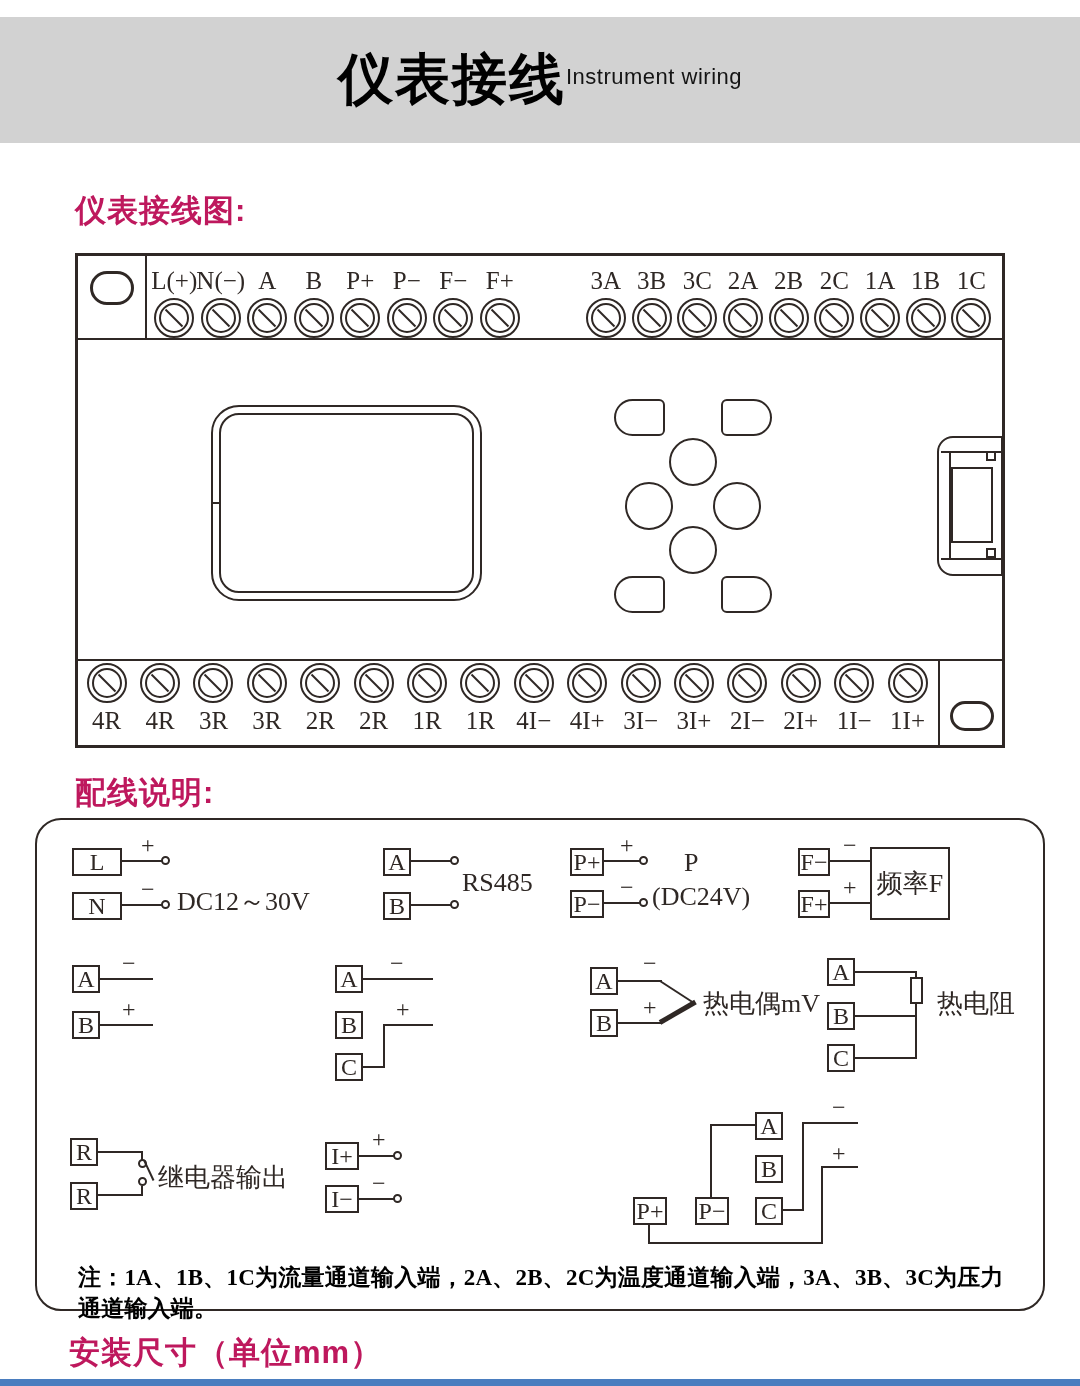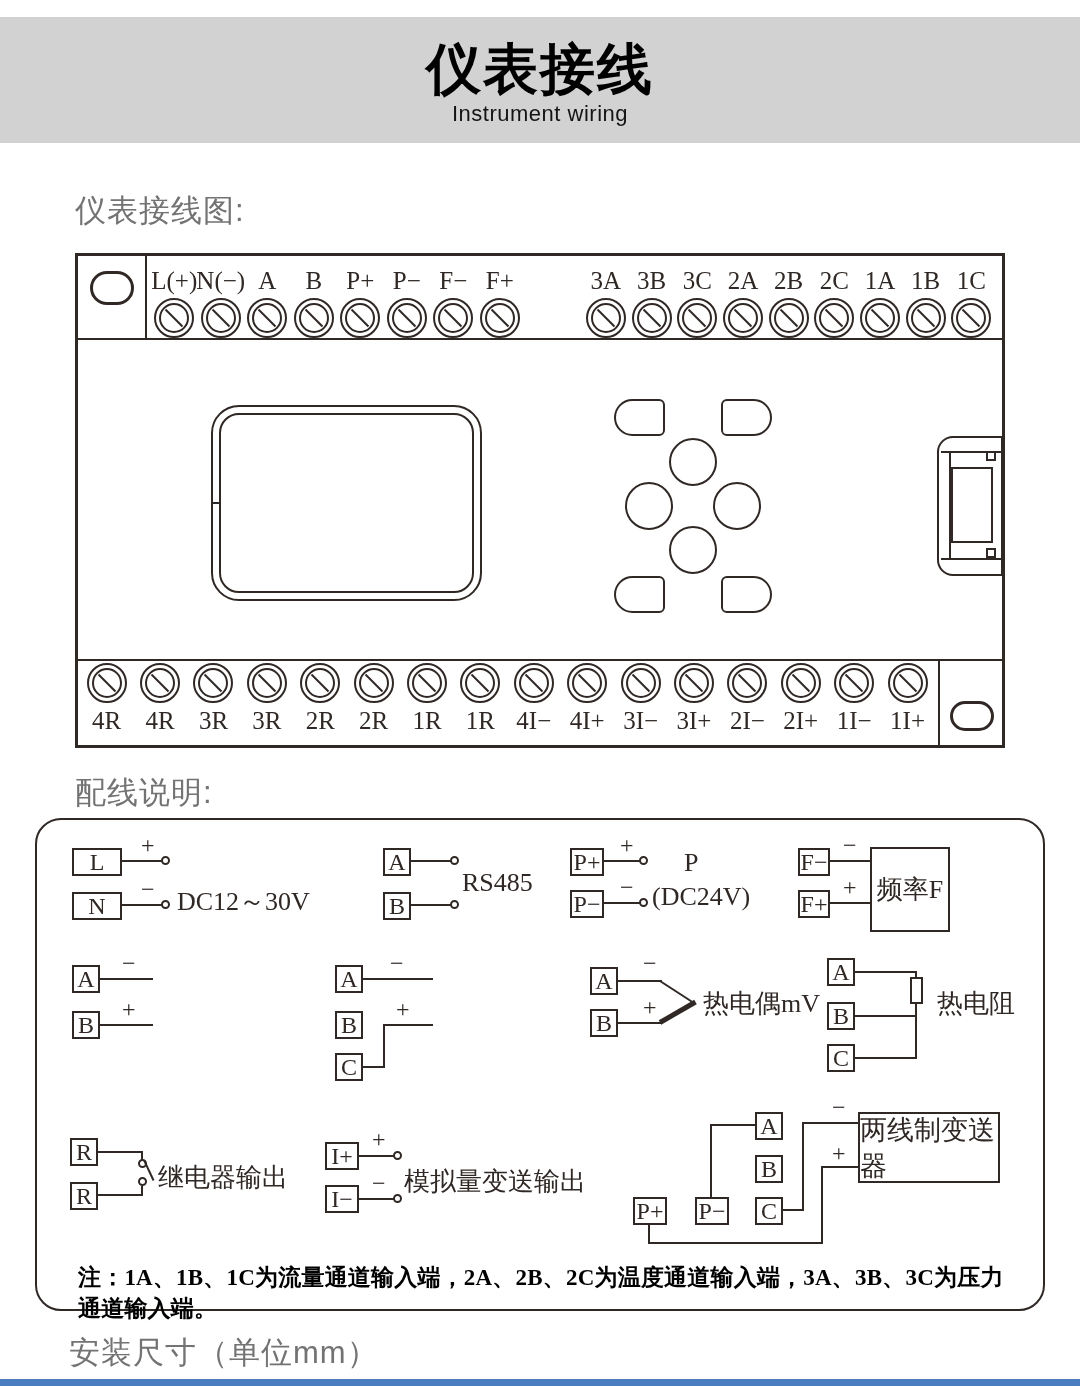--- a/index.html
+++ b/index.html
@@ -5,24 +5,24 @@
   :root{ --ink:#2f2825; --band:#d2d2d2; --accent:#4a7dbf; --bg:#ffffff; }
   *{box-sizing:border-box}
   html,body{margin:0;padding:0;background:#fff}
   .canvas{position:relative;width:1080px;height:1386px;background:var(--bg);overflow:hidden;
           font-family:"Liberation Sans",sans-serif;color:var(--ink)}
   .hline{position:absolute;height:2px;background:var(--ink)}
   .vline{position:absolute;width:2px;background:var(--ink)}
 
   
   .band{position:absolute;left:0;top:17px;width:1080px;height:126px;background:var(--band);
-        display:flex;flex-direction:column;align-items:center;justify-content:center}
+        display:flex;flex-direction:row;align-items:center;justify-content:center}
   .band h1{margin:0;font-size:55px;font-weight:bold;color:#000;letter-spacing:2px}
   .band .sub{font-size:22px;color:#141414;margin-top:-6px;letter-spacing:0.5px}
-  .sect{position:absolute;font-size:31px;font-weight:400;color:#737373;letter-spacing:1px}
+  .sect{position:absolute;font-size:31px;font-weight:700;color:#be185d;letter-spacing:1px}
 
   
   .frame{position:absolute;left:75px;top:253px;width:930px;height:495px;border:3px solid var(--ink)}
   .pill{position:absolute;border:3px solid var(--ink);background:#fff}
 
   
   .termrow{position:absolute;display:flex;align-items:flex-start}
   .tcell{display:flex;flex-direction:column;align-items:center}
   .pre{width:46.5px}.post{width:45.7px}
   #botrow .tcell{width:53.4px}
@@ -265,21 +265,21 @@
   <div class="sign" style="left:620px;top:874px">−</div>
   <div class="wlabel" style="left:684px;top:848px">P</div>
   <div class="wlabel" style="left:652px;top:882px">(DC24V)</div>
 
   <div class="tbox" style="left:798px;top:848px;width:32px;height:28px">F−</div>
   <div class="hline" style="left:830px;top:860px;width:40px"></div>
   <div class="sign" style="left:843px;top:832px">−</div>
   <div class="tbox" style="left:798px;top:890px;width:32px;height:28px">F+</div>
   <div class="hline" style="left:830px;top:902px;width:40px"></div>
   <div class="sign" style="left:843px;top:874px">+</div>
-  <div class="bigbox" style="left:870px;top:847px;width:80px;height:85px">频率F</div>
+  <div class="bigbox" style="left:870px;top:847px;width:80px;height:73px">频率F</div>
 
   <div class="tbox" style="left:72px;top:965px;width:28px;height:28px">A</div>
   <div class="hline" style="left:100px;top:978px;width:53px"></div>
   <div class="sign" style="left:122px;top:950px">−</div>
   <div class="tbox" style="left:72px;top:1011px;width:28px;height:28px">B</div>
   <div class="hline" style="left:100px;top:1024px;width:53px"></div>
   <div class="sign" style="left:122px;top:996px">+</div>
 
   <div class="tbox" style="left:335px;top:965px;width:28px;height:28px">A</div>
   <div class="hline" style="left:363px;top:978px;width:70px"></div>
@@ -323,28 +323,26 @@
   <div class="wlabel" style="left:158px;top:1160px">继电器输出</div>
 
   <div class="tbox" style="left:325px;top:1142px;width:34px;height:28px">I+</div>
   <div class="hline" style="left:359px;top:1155px;width:35px"></div>
   <div class="node" style="left:393px;top:1151px"></div>
   <div class="sign" style="left:372px;top:1126px">+</div>
   <div class="tbox" style="left:325px;top:1185px;width:34px;height:28px">I−</div>
   <div class="hline" style="left:359px;top:1198px;width:35px"></div>
   <div class="node" style="left:393px;top:1194px"></div>
   <div class="sign" style="left:372px;top:1170px">−</div>
-  <div class="wlabel" style="left:404px;top:1164px">模拟量变送输出</div>
 
   <div class="tbox" style="left:633px;top:1197px;width:34px;height:28px">P+</div>
   <div class="tbox" style="left:695px;top:1197px;width:34px;height:28px">P−</div>
   <div class="tbox" style="left:755px;top:1112px;width:28px;height:28px">A</div>
   <div class="tbox" style="left:755px;top:1155px;width:28px;height:28px">B</div>
   <div class="tbox" style="left:755px;top:1197px;width:28px;height:28px">C</div>
-  <div class="bigbox" style="left:858px;top:1112px;width:142px;height:71px;font-size:27px">两线制变送器</div>
   <div class="vline" style="left:710px;top:1124px;height:73px"></div>
   <div class="hline" style="left:710px;top:1124px;width:45px"></div>
   <div class="hline" style="left:783px;top:1209px;width:21px"></div>
   <div class="vline" style="left:802px;top:1122px;height:89px"></div>
   <div class="hline" style="left:802px;top:1122px;width:56px"></div>
   <div class="sign" style="left:832px;top:1094px">−</div>
   <div class="hline" style="left:823px;top:1166px;width:35px"></div>
   <div class="sign" style="left:832px;top:1140px">+</div>
   <div class="vline" style="left:821px;top:1166px;height:78px"></div>
   <div class="hline" style="left:648px;top:1242px;width:175px"></div>

